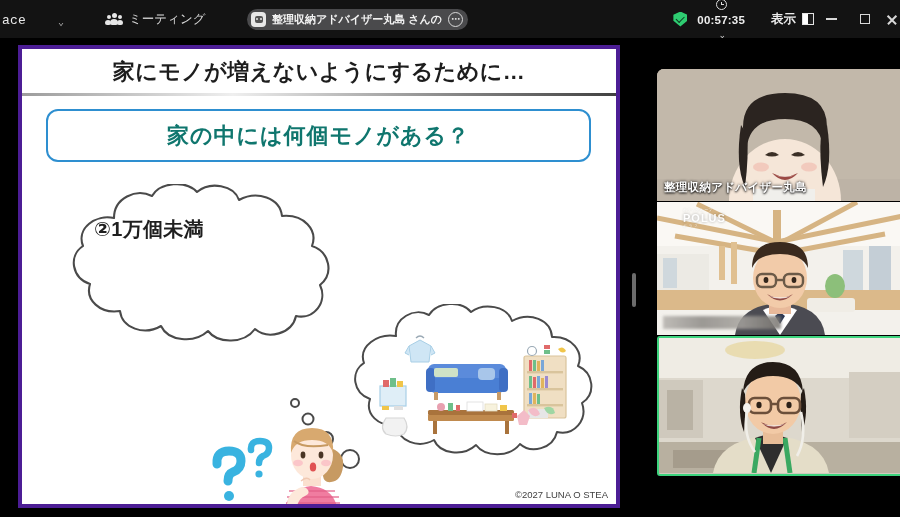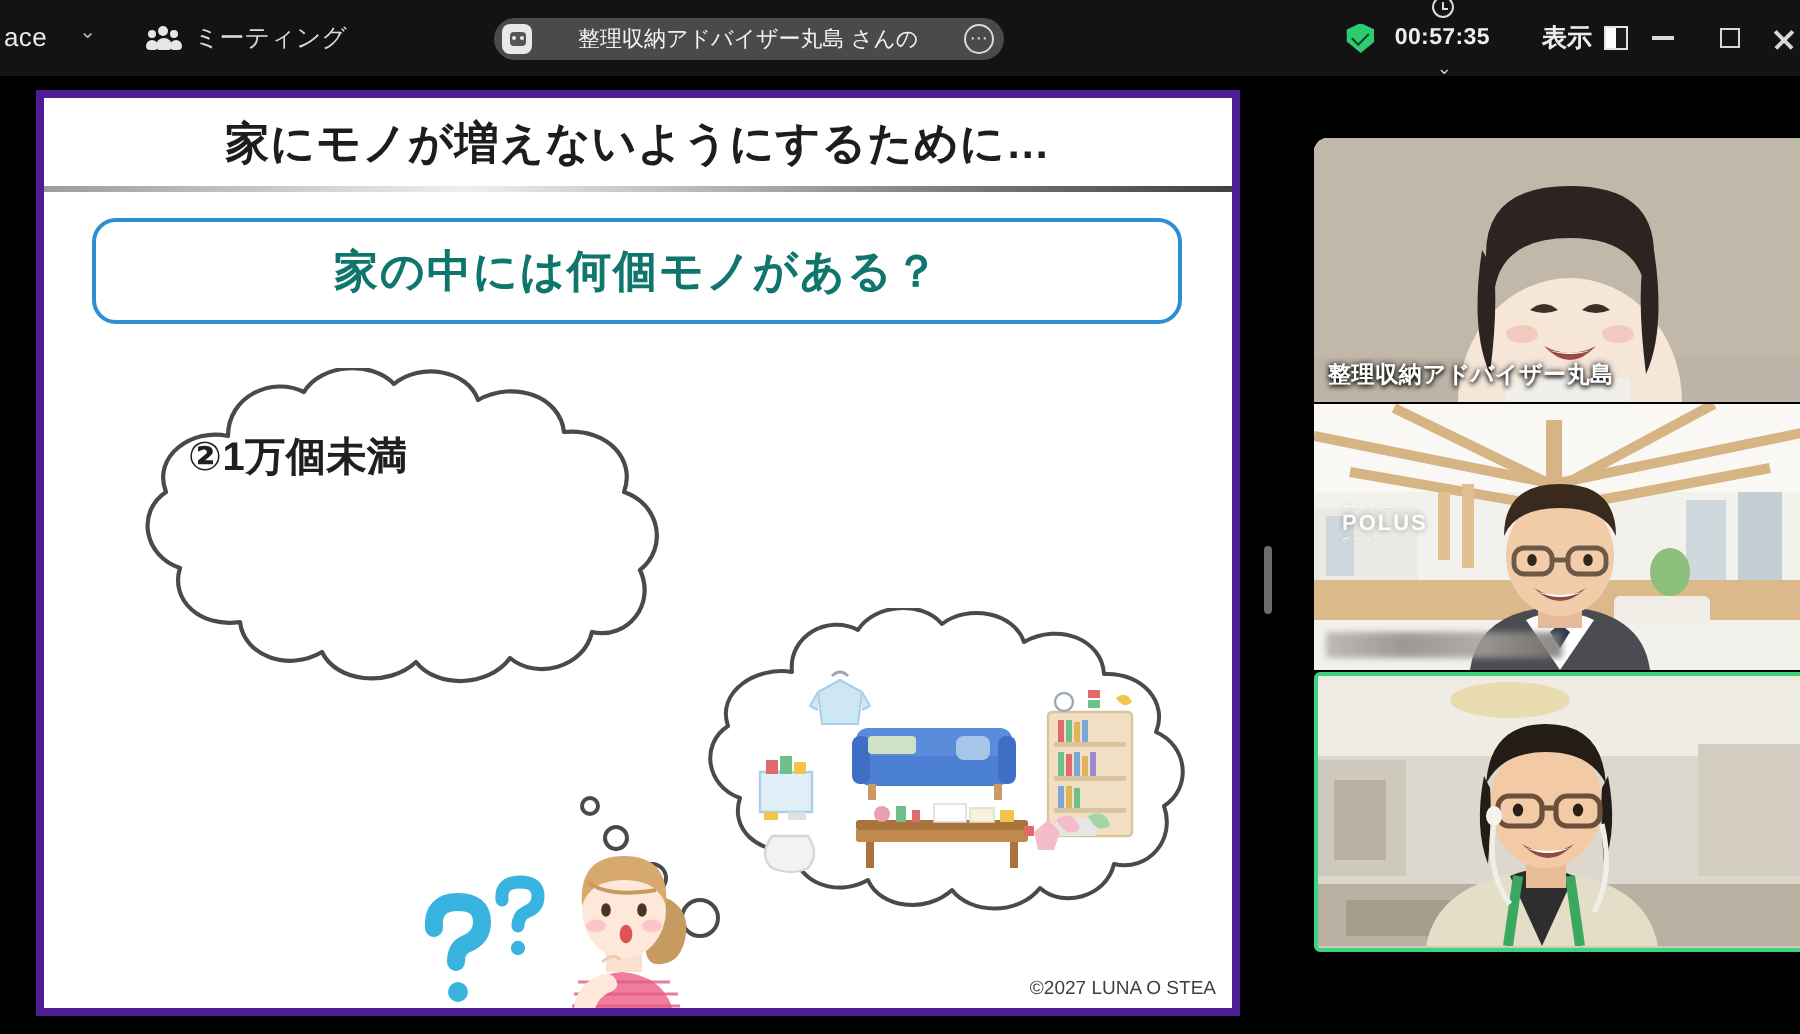--- a/index.html
+++ b/index.html
@@ -6,41 +6,41 @@
   html,body { width:900px; height:517px; overflow:hidden; background:#000; }
   body { font-family:"Liberation Sans","DejaVu Sans",sans-serif; }
 
   #app { position:relative; width:900px; height:517px; background:#000; }
 
   
   #topbar {
     position:absolute; left:0; top:0; width:900px; height:38px;
     background:#131313; display:flex; align-items:center;
   }
-  .tb-left { display:flex; align-items:flex-start; gap:0; padding-left:0; }
+  .tb-left { display:flex; align-items:flex-end; gap:16px; padding-left:0;font-family:Liberation Mono, monospace; }
   .tb-workspace {
     color:#e9e9e9; font-size:13px; padding-left:2px; letter-spacing:.2px;
   }
   .tb-chevron { color:#b9b9b9; font-size:10px; padding:0 4px 0 16px; }
   .tb-meeting { display:flex; align-items:center; gap:7px; margin-left:22px; }
   .tb-meeting .label { color:#d8d8d8; font-size:12.5px; }
   .people-ico { width:16px; height:12px; position:relative; display:block; }
   .people-ico i { position:absolute; background:#e6e6e6; border-radius:50%; }
   .people-ico i.h1 { width:5px;height:5px; left:5.5px; top:0; }
   .people-ico i.h2 { width:4px;height:4px; left:0.5px; top:2px; }
   .people-ico i.h3 { width:4px;height:4px; right:0.5px; top:2px; }
   .people-ico i.b1 { width:8px;height:6px; left:4px; top:6px; border-radius:4px 4px 2px 2px; }
   .people-ico i.b2 { width:6px;height:5px; left:-1px; top:7px; border-radius:3px 3px 2px 2px; }
   .people-ico i.b3 { width:6px;height:5px; right:-1px; top:7px; border-radius:3px 3px 2px 2px; }
 
   
   #share-pill {
     position:absolute; left:247px; top:9px; height:21px;
     background:#4a4a4c; border-radius:11px;
-    display:flex; align-items:center; gap:23px; padding:0 5px 0 4px;
+    display:flex; align-items:center; gap:6px; padding:0 5px 0 4px;font-weight:bold;
   }
   .pill-appicon {
     width:15px; height:15px; border-radius:4px; background:#e8e8e8;
     display:flex; align-items:center; justify-content:center;
   }
   .pill-appicon .inner {
     width:8px;height:7px;border-radius:2px;background:#555;position:relative;
   }
   .pill-appicon .inner::before,
   .pill-appicon .inner::after{
@@ -178,24 +178,23 @@
     position:absolute; left:7px; bottom:6px;
     color:#fff; font-size:11.5px; font-weight:bold;
     text-shadow:0 0 3px rgba(0,0,0,.9),0 1px 2px rgba(0,0,0,.9);
     letter-spacing:.3px;
   }
   #tile1 { top:0; height:132px; border-radius:7px 0 0 0; background:#b9b0a4; }
   #tile2 { top:133px; height:133px; background:#dfd9cf; }
   #tile3 { top:267px; height:140px; border:2.5px solid #3dd47e; border-radius:3px; background:#cfcabe; }
 
   .polus {
-    position:absolute; left:14px; top:6px; color:#fff; font-size:11px;
+    position:absolute; left:26px; top:6px; color:#fff; font-size:11px;
     font-weight:bold; letter-spacing:1px; opacity:.92;
     text-shadow:0 0 3px rgba(0,0,0,.4);
-    margin-top:44px;
   }
   .polus small { display:block; font-size:3.6px; letter-spacing:.6px; font-weight:normal; opacity:.9; }
   .polus .sub { display:block; font-size:3.6px; letter-spacing:2px; font-weight:normal; opacity:.85; }
 
   .blurbar {
     position:absolute; left:6px; bottom:6px; width:118px; height:13px;
     background:linear-gradient(90deg,#b5b2ad,#8d8a86,#a5a29d,#77746f);
     filter:blur(1.6px); opacity:.85;
   }
 </style>

